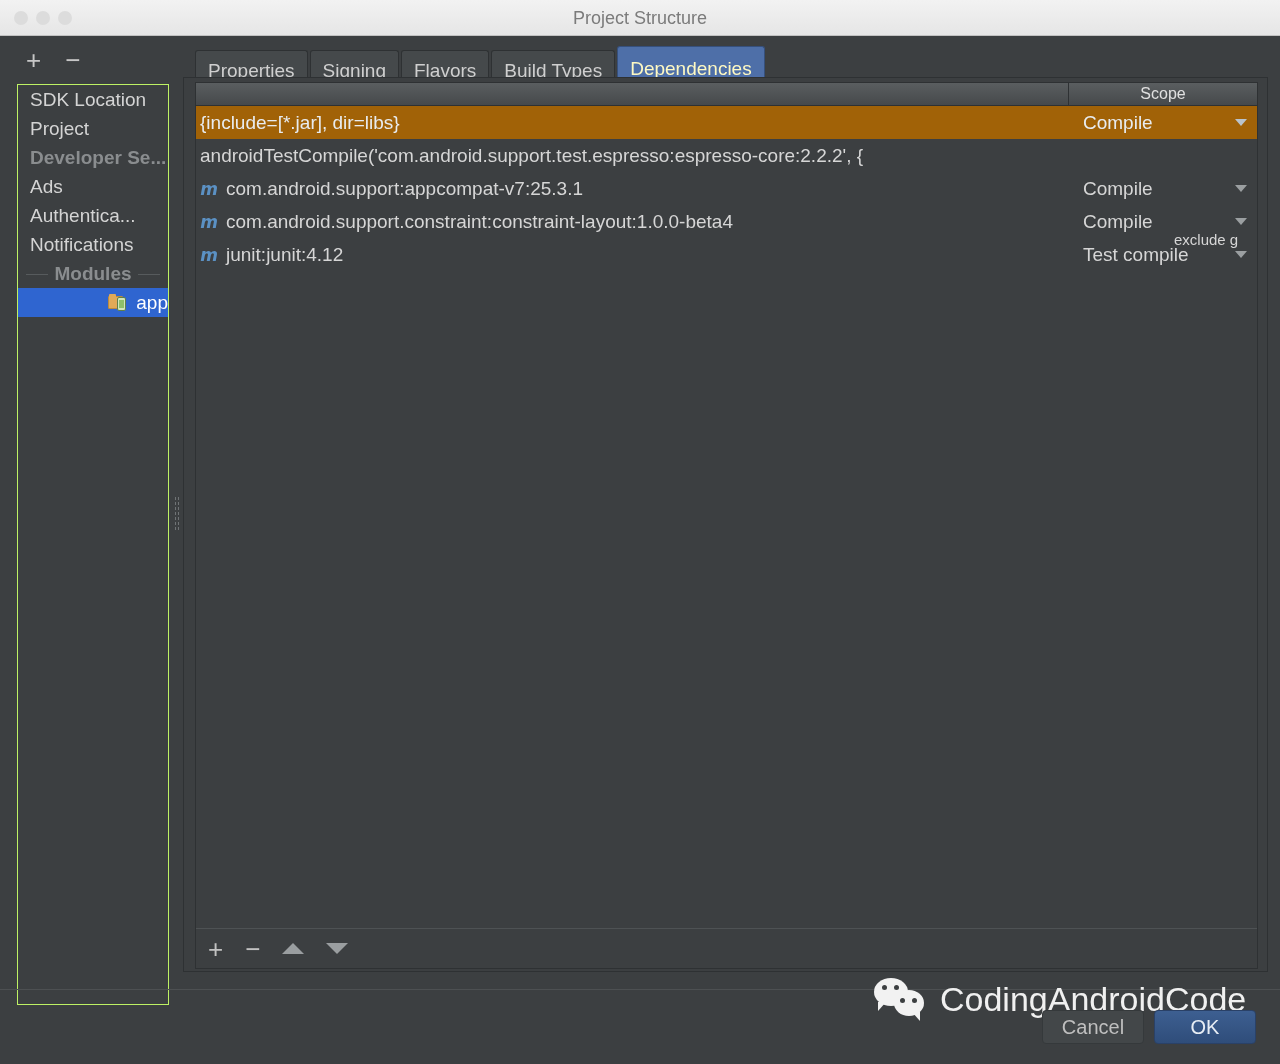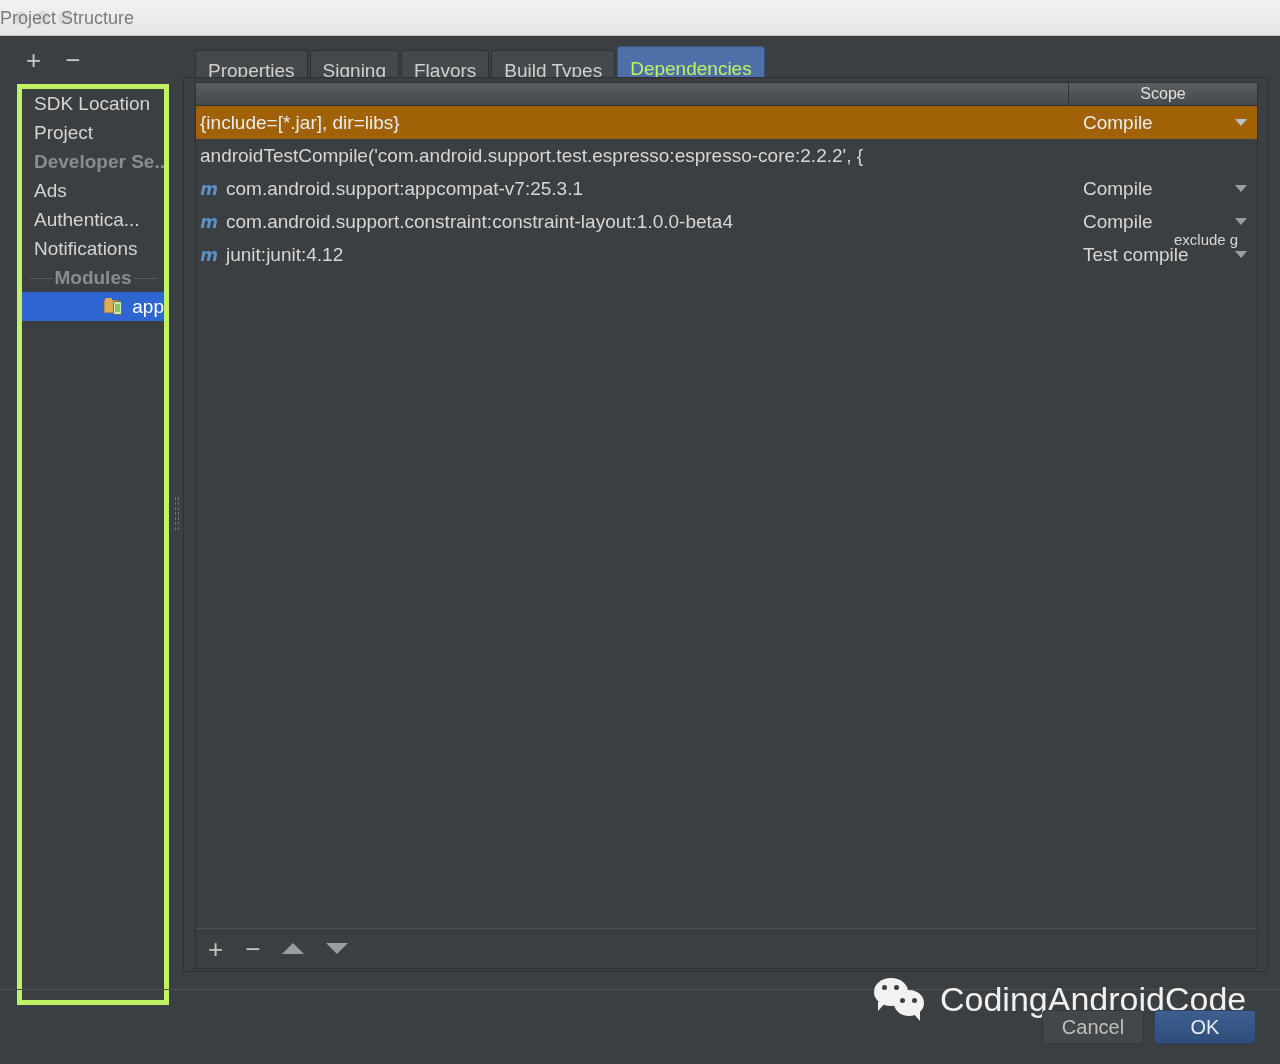--- a/index.html
+++ b/index.html
@@ -14,35 +14,35 @@
   
   .titlebar {
     position: absolute; left: 0; top: 0; width: 1280px; height: 36px;
     background: linear-gradient(#f2f2f2, #e6e6e6);
     border-bottom: 1px solid #c2c2c2;
   }
   .traffic { position: absolute; left: 14px; top: 11px; display: flex; gap: 8px; }
   .light { width: 14px; height: 14px; border-radius: 50%; background: #dcdcdc; }
   .title-text {
     position: absolute; left: 0; top: 8px; width: 1280px;
-    text-align: left; font-size: 18px; color: #7b7b7b;
+    text-align: center; font-size: 18px; color: #7b7b7b;
     font-family: "Liberation Sans", sans-serif;
   }
 
   
   .leftpane { position: absolute; left: 0; top: 36px; width: 176px; height: 1028px; background: #3c3f41; }
   .tb-btns { position: absolute; left: 26px; top: 14px; display: flex; gap: 24px; color: #bbbbbb; }
   .tb-plus, .tb-minus {
     font-size: 26px; line-height: 20px; color: #c7c7c7;
     font-family: "Liberation Sans", sans-serif; cursor: default;
   }
   .tb-minus { font-size: 26px; }
   .navlist {
     position: absolute; left: 17px; top: 48px; width: 152px; height: 921px;
-    background: #3c3f41; border: 5px solid #bef264;
+    background: #3c3f41; border: 1px solid #bef264;
   }
   .nav-item {
     height: 29px; line-height: 29px; padding-left: 12px;
     font-size: 19px; color: #d4d4d4;
     font-family: "Liberation Sans", sans-serif;
     white-space: nowrap; overflow: hidden;
   }
   .nav-item.group { color: #8a8d8f; font-weight: bold; }
   .nav-item.group-center {
     text-align: center; padding-left: 0; position: relative;
@@ -92,21 +92,21 @@
   
   .tabs { position: absolute; left: 12px; top: 10px; display: flex; align-items: flex-end; }
   .tab {
     height: 32px; line-height: 31px; padding: 4px 12px;
     font-size: 19px; color: #cfcfcf; background: #45494b;
     border: 1px solid #2e3133; border-bottom: none;
     border-radius: 3px 3px 0 0; margin-right: 2px;
     font-family: "Liberation Sans", sans-serif; white-space: nowrap;
   }
   .tab.active {
-    background: #4e6fa8; color: #bef264; height: 36px; line-height: 35px;
+    background: #4e6fa8; color: #fef9c3; height: 36px; line-height: 35px;
     border-color: #36507c; font-size: 19px;
   }
 
   
   .contentbox {
     position: absolute; left: 0; top: 41px; width: 1085px; height: 895px;
     border: 1px solid #2e3133; background: #3c3f41;
   }
   .panel {
     position: absolute; left: 11px; top: 4px; width: 1063px; height: 887px;

